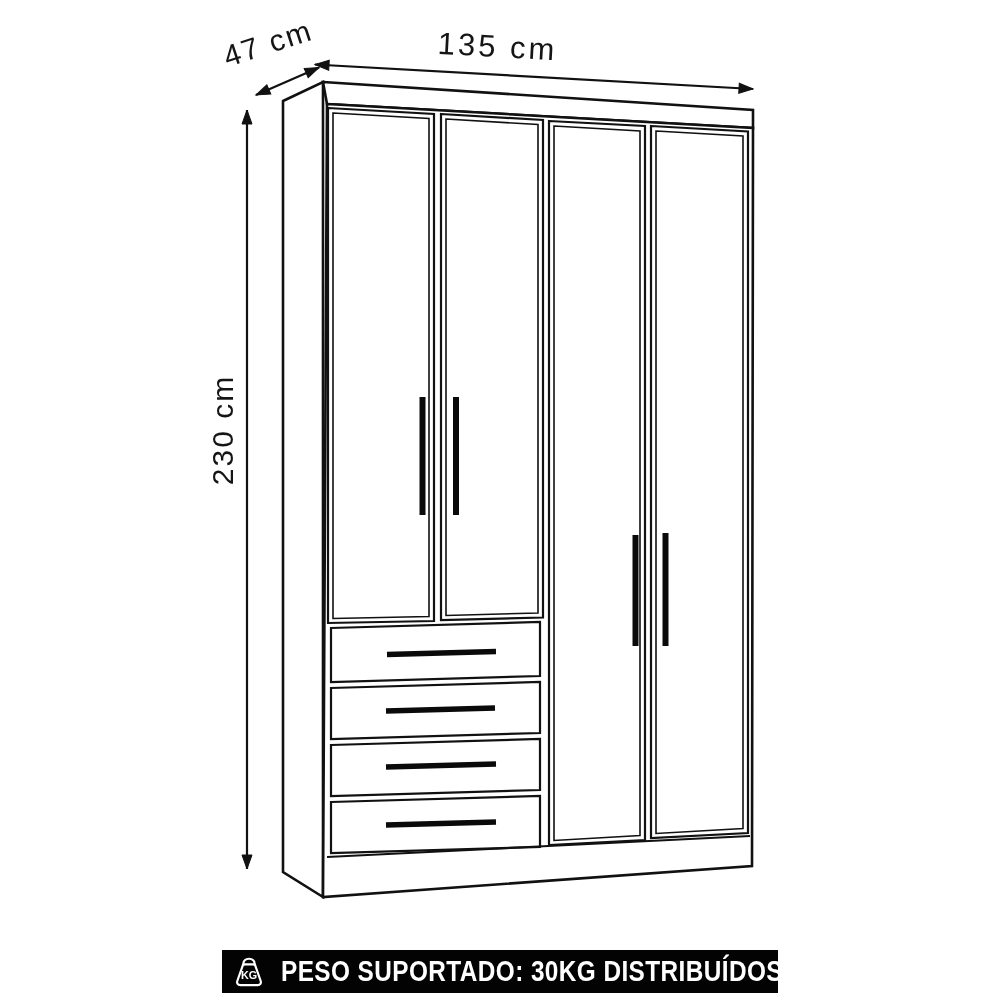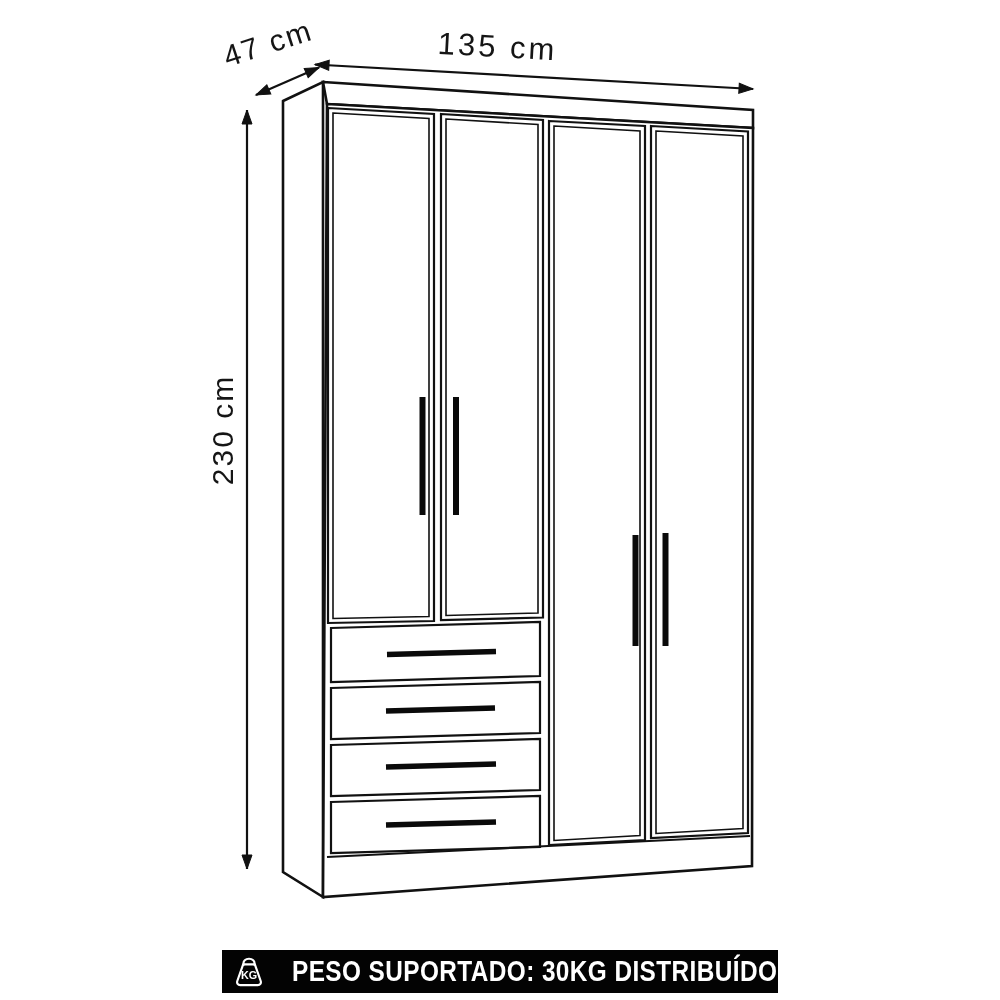--- a/index.html
+++ b/index.html
@@ -8,21 +8,21 @@
     font-family:"Liberation Sans",sans-serif;overflow:hidden;
   }
   #drawing{position:absolute;left:0;top:0;}
   .ln{stroke:#111;fill:none;}
   .face{stroke:#111;fill:#ffffff;}
   .handle{stroke:#0a0a0a;stroke-linecap:butt;}
   .dim-label{font:31px "Liberation Sans",sans-serif;letter-spacing:3px;fill:#151515;}
   .dim-label-small{font:30px "Liberation Sans",sans-serif;letter-spacing:2px;fill:#151515;}
   .banner{
     position:absolute;left:222px;top:950px;width:556px;height:43px;
-    background:#030303;display:flex;align-items:center;gap:25px;padding:0 0 0 9px;
+    background:#030303;display:flex;align-items:center;gap:14px;padding:0 0 0 9px;
     box-sizing:border-box;
     text-align:center;
   }
   .banner-text{
     color:#fff;font-weight:bold;font-size:29px;line-height:1;
     transform:scaleX(0.84);transform-origin:0 50%;white-space:nowrap;
     letter-spacing:0.5px;
   }
   .kg-icon{flex:0 0 auto;display:block;}
   .kg-label{font:bold 12px "Liberation Sans",sans-serif;fill:#fff;}

